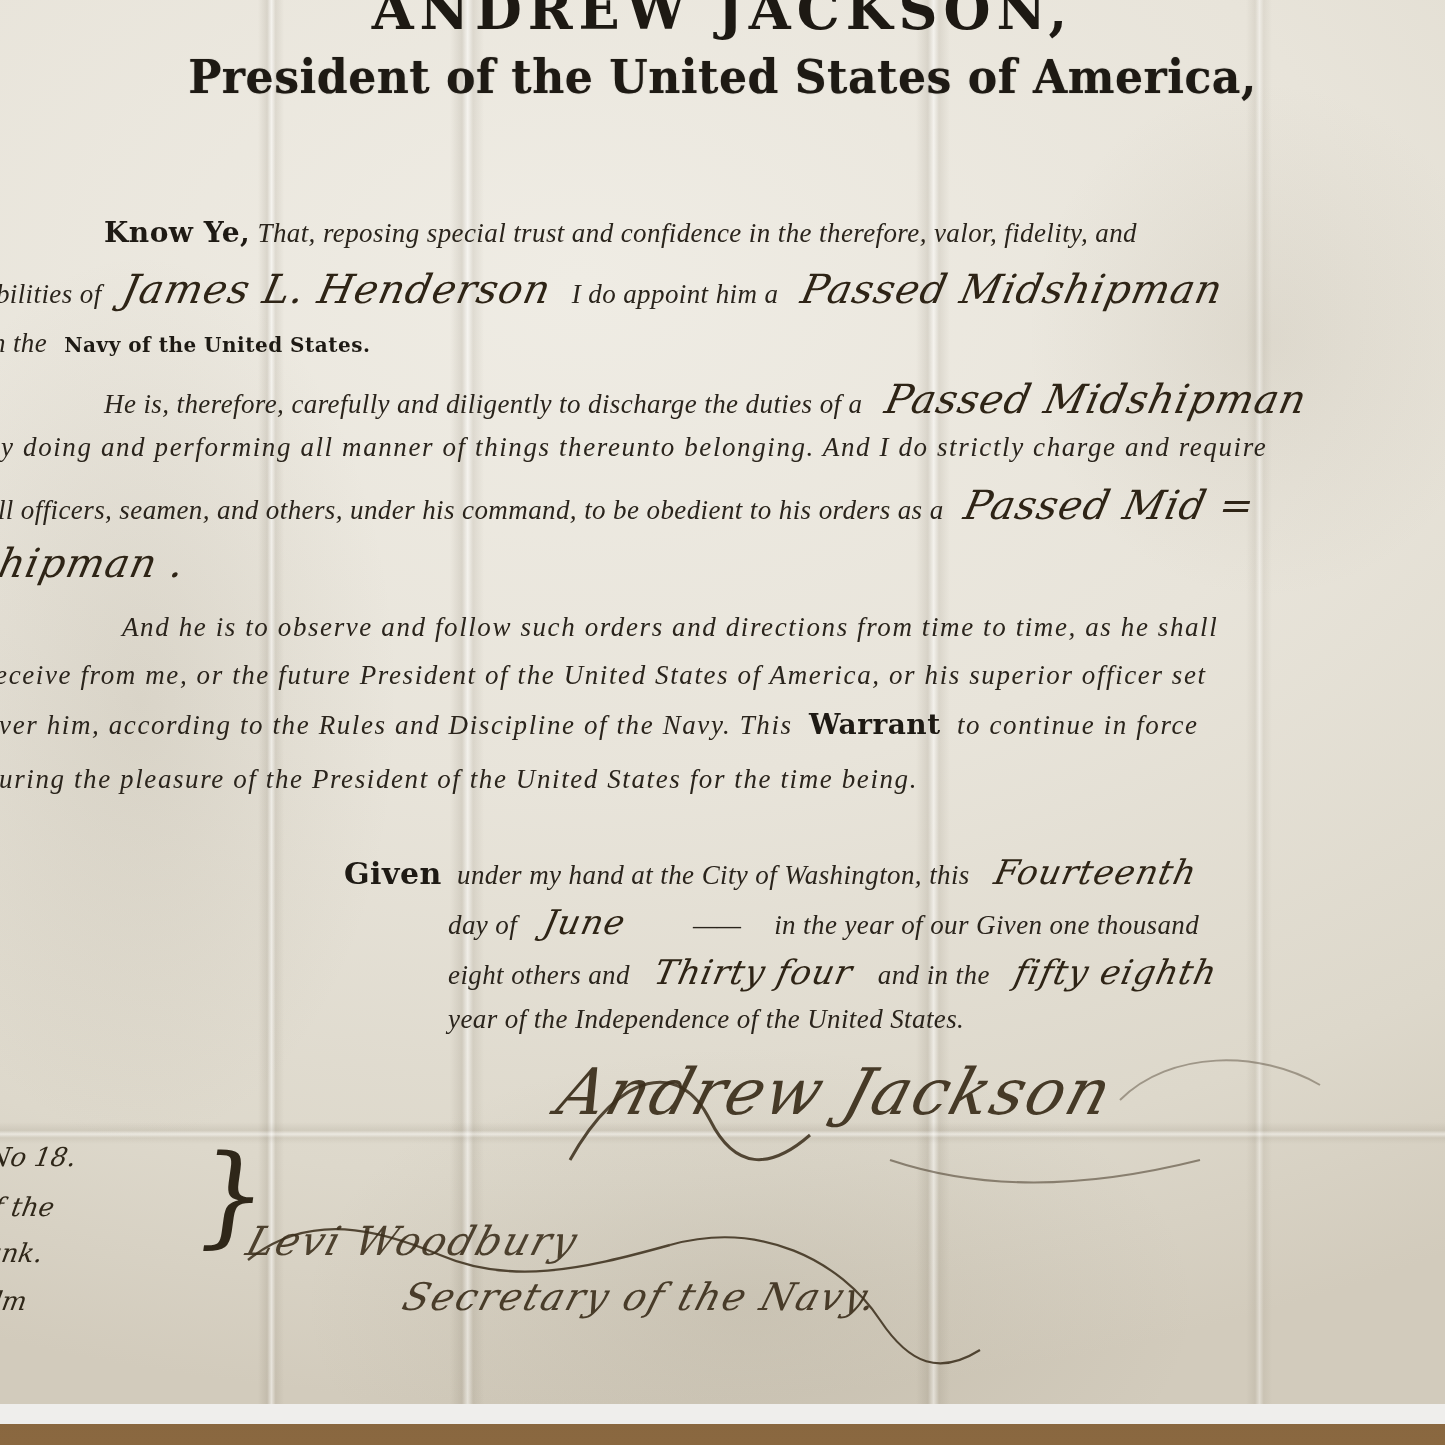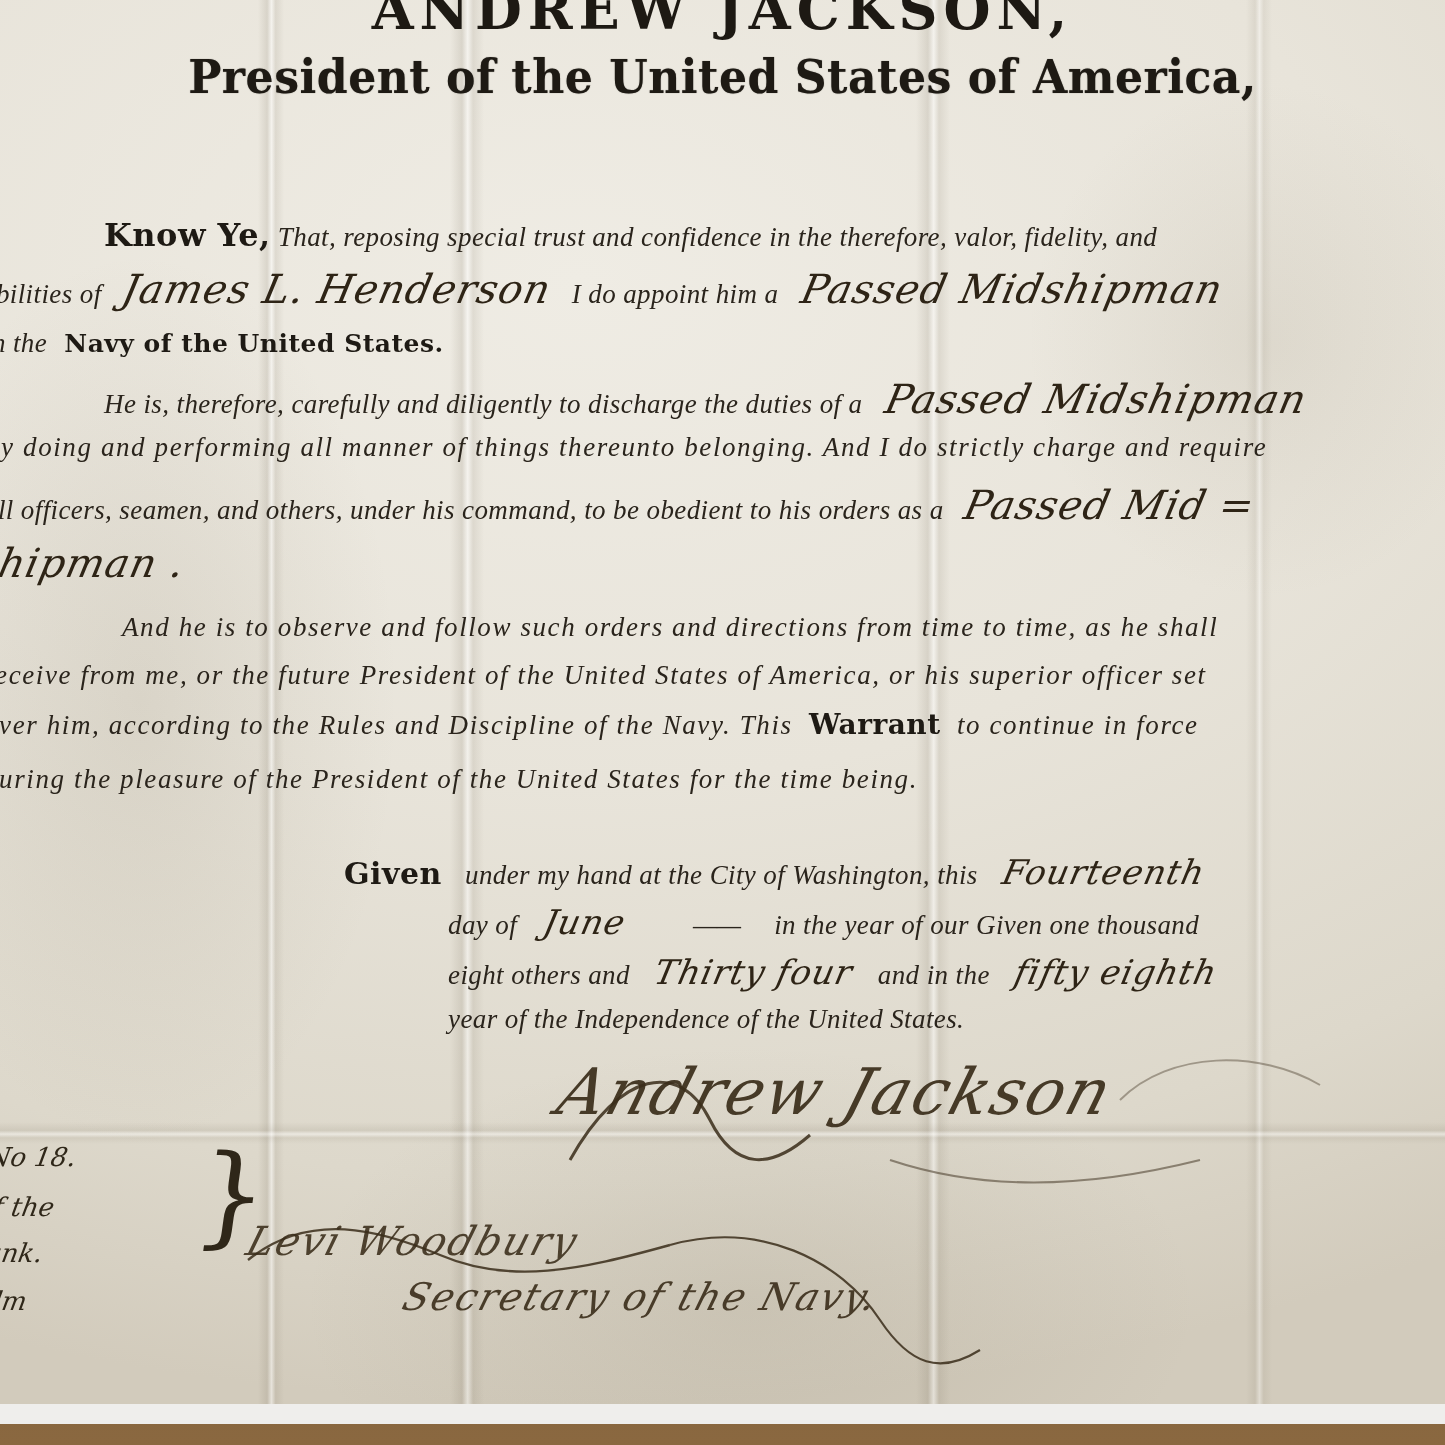--- a/index.html
+++ b/index.html
@@ -241,34 +241,34 @@
     <div class="fold f3"></div>
     <div class="fold f4"></div>
     <div class="hfold h1"></div>
 
     <div class="name-line" id="l-jackson">ANDREW JACKSON,</div>
 
     <div class="name-line blackletter" id="l-president">President of the United States of America,</div>
 
 
     <div class="body-line" style="left:104px; top:216px;">
-      <span class="bl-inline" style="font-size:32px;">Know Ye,</span>
+      <span class="bl-inline" style="font-size:28px;">Know Ye,</span>
       <span> That, reposing special trust and confidence in the therefore, valor, fidelity, and</span>
     </div>
 
     <div class="body-line" style="left:-18px; top:266px;">
       <span>abilities of</span>
       <span class="script huge" style="margin:0 14px;">James L. Henderson</span>
       <span>I do appoint him a</span>
       <span class="script huge" style="margin-left:16px;">Passed Midshipman</span>
     </div>
 
     <div class="body-line" style="left:-16px; top:328px;">
       <span>in the</span>
-      <span class="bl-inline" style="font-size:25px; margin-left:10px;">Navy of the United States.</span>
+      <span class="bl-inline" style="font-size:20px; margin-left:10px;">Navy of the United States.</span>
     </div>
 
     <div class="body-line" style="left:104px; top:376px;">
       <span>He is, therefore, carefully and diligently to discharge the duties of a</span>
       <span class="script huge" style="margin-left:16px;">Passed Midshipman</span>
     </div>
 
     <div class="body-line justify-wide" style="left:-14px; top:432px;">by doing and performing all manner of things thereunto belonging.  And I do strictly charge and require</div>
 
     <div class="body-line" style="left:-16px; top:482px;">
@@ -287,21 +287,21 @@
     <div class="body-line justify-wide" style="left:-16px; top:708px;">
       <span>over him, according to the Rules and Discipline of the Navy.   This</span>
       <span class="bl-inline" style="font-size:28px; margin:0 8px;">Warrant</span>
       <span>to continue in force</span>
     </div>
 
     <div class="body-line justify-wide" style="left:-16px; top:764px;">during the pleasure of the President of the United States for the time being.</div>
 
     <div class="body-line" style="left:344px; top:852px;">
       <span class="bl-inline" style="font-size:30px;">Given</span>
-      <span style="margin-left:16px;">under my hand at the City of Washington, this</span>
+      <span style="margin-left:8px;">under my hand at the City of Washington, this</span>
       <span class="script big" style="margin-left:18px;">Fourteenth</span>
     </div>
 
     <div class="body-line" style="left:448px; top:902px;">
       <span>day of</span>
       <span class="script big" style="margin:0 20px;">June</span>
       <span style="margin:0 26px 0 40px; letter-spacing:0;">——</span>
       <span>in the year of our Given one thousand</span>
     </div>
 

